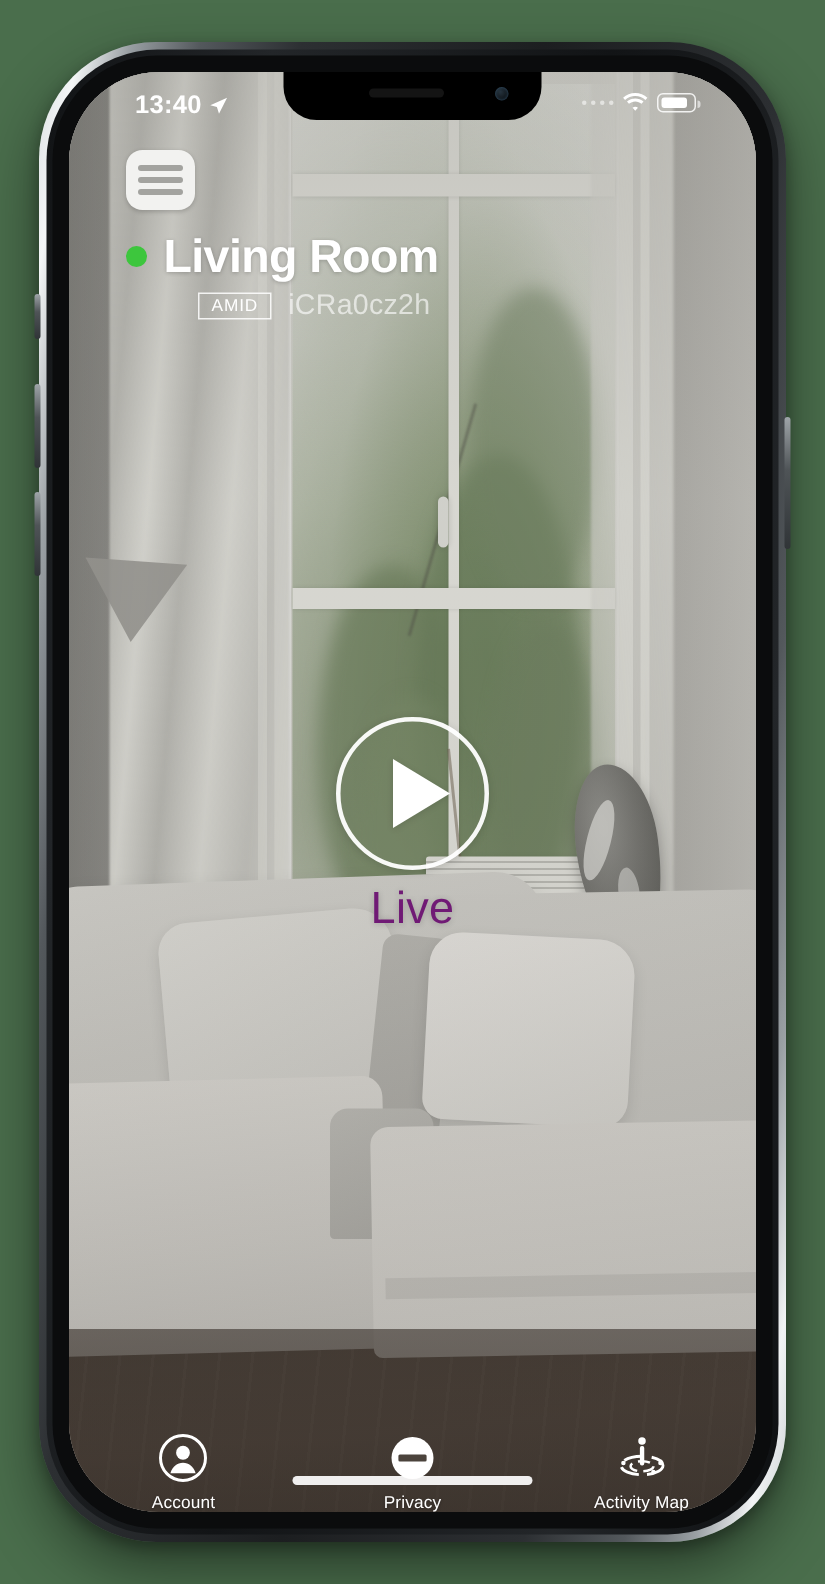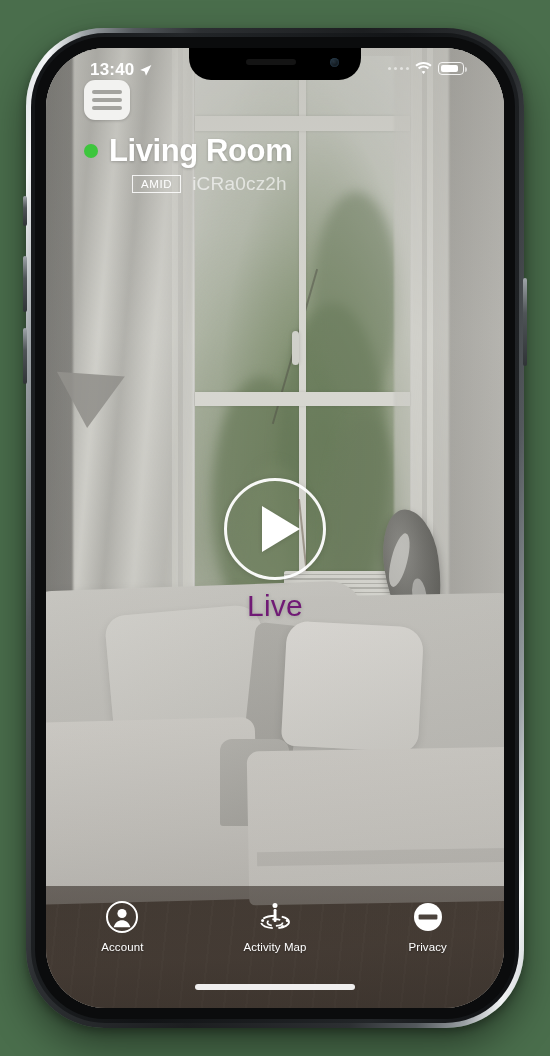--- a/index.html
+++ b/index.html
@@ -306,21 +306,21 @@
     width:50px; height:6px; border-radius:3px; background:#141414;
   }
   .front-cam{
     position:absolute; right:22px; top:10px;
     width:9px; height:9px; border-radius:50%;
     background:radial-gradient(circle at 38% 35%, #26343f 0%, #12181d 60%, #0a0d10 100%);
     box-shadow:inset 0 0 2px rgba(80,130,170,0.6);
   }
 
   
-  .header{ position:absolute; left:0; top:32px; right:0; z-index:18; padding-left:38px; }
+  .header{ position:absolute; left:0; top:52px; right:0; z-index:18; padding-left:38px; }
   .menu-btn{
     width:46px; height:40px; border-radius:11px;
     background:#f2f2f0;
     display:flex; flex-direction:column; justify-content:center; gap:4px;
     padding:7px 8px;
     box-shadow:0 1px 3px rgba(0,0,0,0.18);
     cursor:pointer;
   }
   .menu-btn i{ display:block; height:4px; border-radius:2px; background:#a3a39f; }
   .title-row{
@@ -372,21 +372,21 @@
   .live-label{
     margin-top:9px; color:#701a75; font-size:30px;
     letter-spacing:0.2px;
     text-shadow:0 1px 4px rgba(0,0,0,0.2);
   }
 
   
   .tabbar{
     position:absolute; left:0; right:0; bottom:0; height:122px;
     background:linear-gradient(180deg, rgba(58,50,44,0.62) 0%, rgba(58,50,44,0.70) 60%, rgba(54,46,40,0.72) 100%);
-    display:flex; align-items:flex-start; padding-top:14px;
+    display:flex; align-items:flex-end; padding-top:14px;
     z-index:18;
   }
   .tab{
     flex:1; display:flex; flex-direction:column;
     align-items:center; gap:7px; cursor:pointer;
   }
   .tab-ico{ width:34px; height:34px; position:relative; }
   .tab-label{
     color:#fff; font-size:11.5px; letter-spacing:0.1px;
     text-shadow:0 1px 2px rgba(0,0,0,0.35);
@@ -520,39 +520,39 @@
             <path d="M8.6 27.2c1.3-4.6 4.6-7.0 8.4-7.0s7.1 2.4 8.4 7.0z" fill="#fff"></path>
           </svg>
         </div>
         <span class="tab-label">Account</span>
       </div>
 
 
       <div class="tab">
         <div class="tab-ico">
           <svg width="34" height="34" viewBox="0 0 34 34">
+            <circle cx="17" cy="17" r="14" fill="#fff"></circle>
+            <rect x="7.6" y="14.6" width="18.8" height="4.8" rx="1" fill="#4b433c"></rect>
+          </svg>
+        </div>
+        <span class="tab-label">Privacy</span>
+      </div>
+
+      <div class="tab">
+        <div class="tab-ico">
+          <svg width="34" height="34" viewBox="0 0 34 34">
             <ellipse cx="17" cy="22" rx="14" ry="6.2" fill="none" stroke="#fff" stroke-width="1.9" stroke-dasharray="13 5.5"></ellipse>
             <ellipse cx="17" cy="22.5" rx="7.6" ry="3.4" fill="none" stroke="#fff" stroke-width="1.7" stroke-dasharray="8 4"></ellipse>
             <circle cx="17" cy="5.6" r="2.5" fill="#fff"></circle>
             <rect x="15.6" y="9" width="2.9" height="13" rx="1.3" fill="#fff"></rect>
             <circle cx="4.6" cy="20.4" r="1.5" fill="#fff"></circle>
             <circle cx="29.3" cy="20.4" r="1.5" fill="#fff"></circle>
             <circle cx="24.6" cy="26.4" r="1.5" fill="#fff"></circle>
           </svg>
         </div>
         <span class="tab-label">Activity Map</span>
       </div>
 
-      <div class="tab">
-        <div class="tab-ico">
-          <svg width="34" height="34" viewBox="0 0 34 34">
-            <circle cx="17" cy="17" r="14" fill="#fff"></circle>
-            <rect x="7.6" y="14.6" width="18.8" height="4.8" rx="1" fill="#4b433c"></rect>
-          </svg>
-        </div>
-        <span class="tab-label">Privacy</span>
-      </div>
-
     </div>
 
     <div class="home-indicator"></div>
   </div>
 </div>
 
 </body></html>

